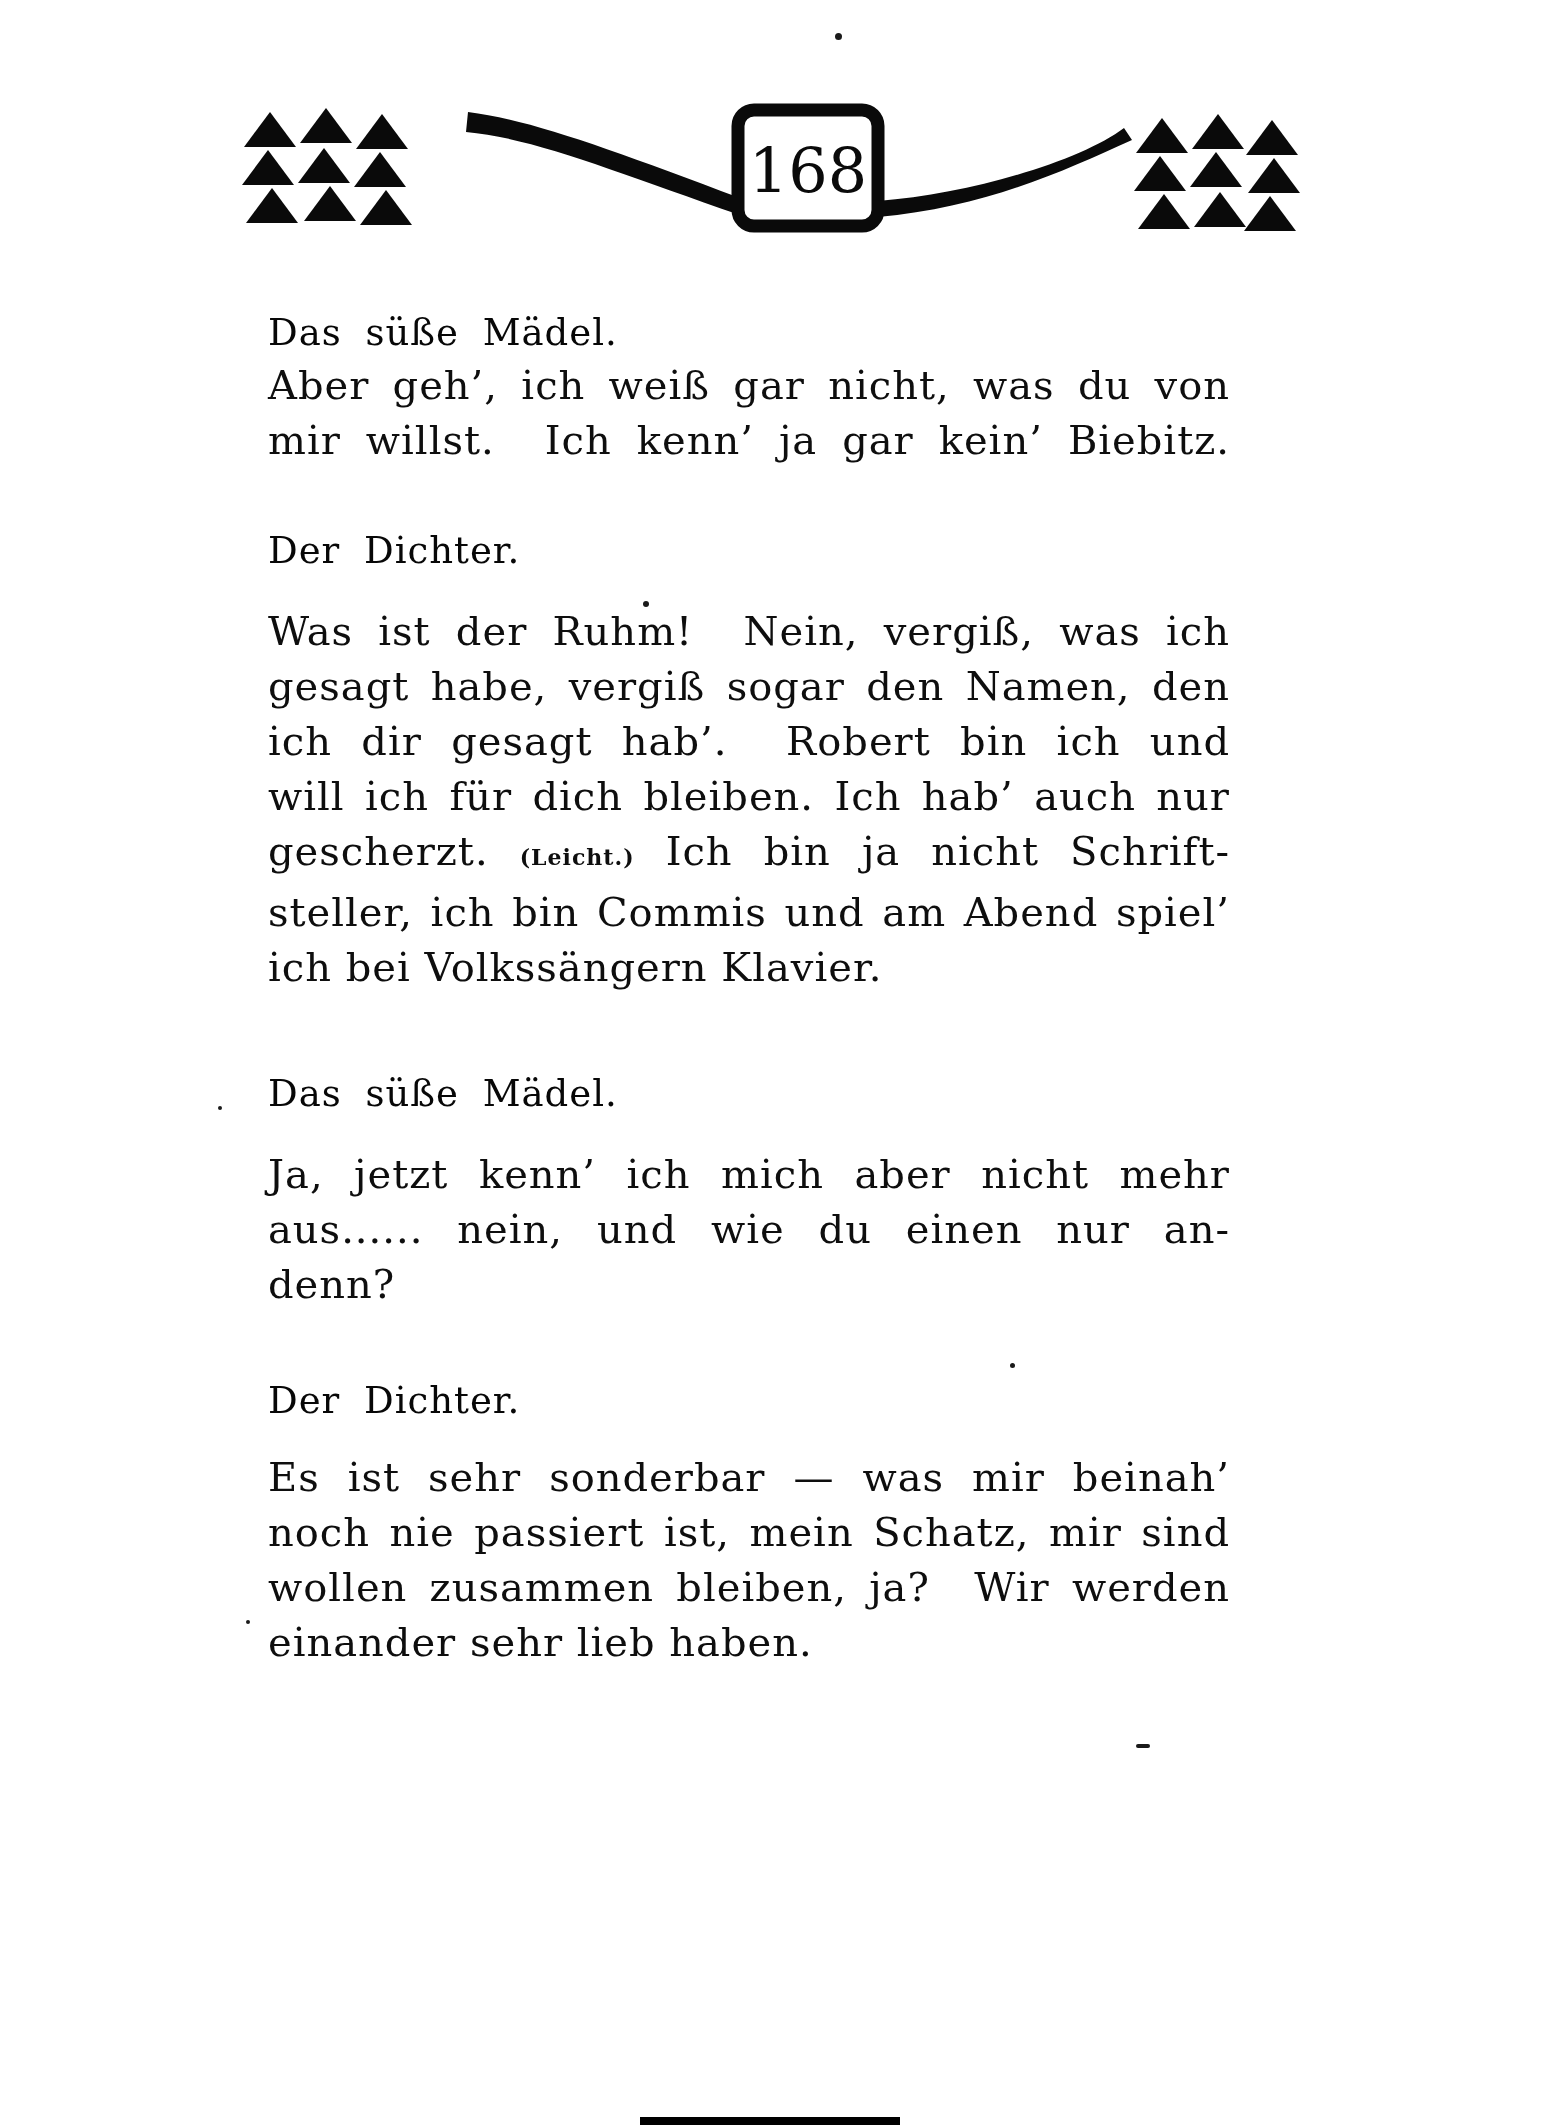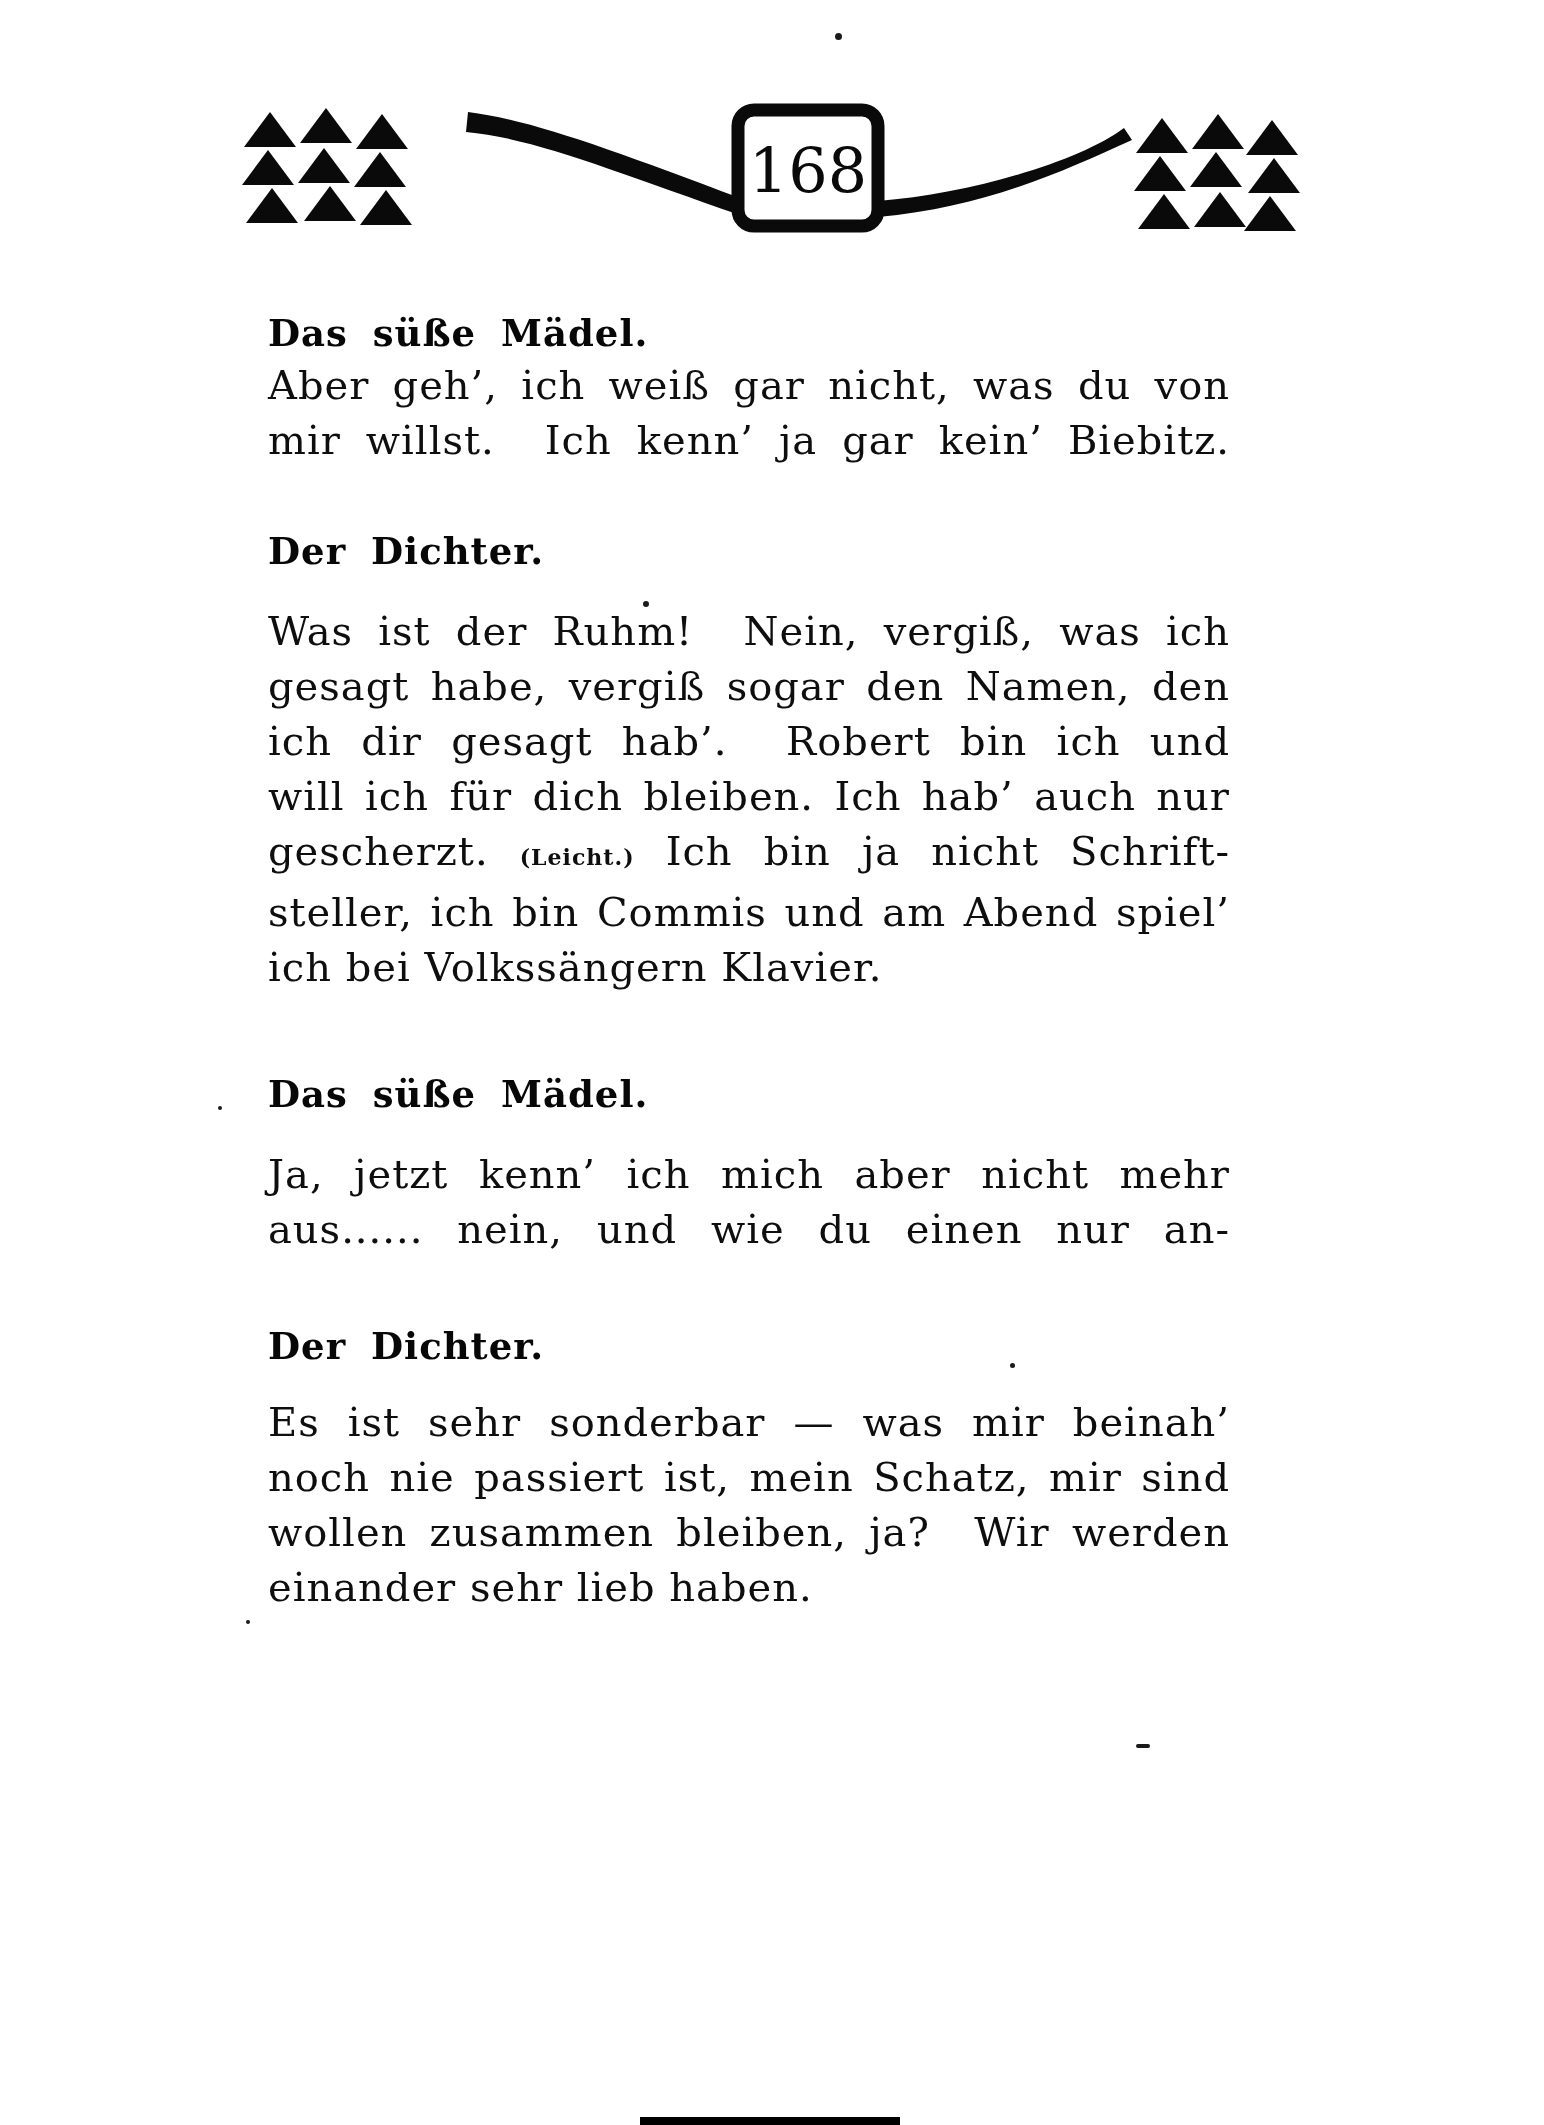--- a/index.html
+++ b/index.html
@@ -22,21 +22,21 @@
 
   .column {
     position: absolute;
     left: 268px;
     top: 0;
     width: 962px;
     padding-top: 308px;
   }
 
   .heading {
-    font-weight: bold;
+    font-weight: normal;
     font-size: 37px;
     line-height: 50px;
     letter-spacing: 1px;
     word-spacing: 11px;
     color: #070707;
   }
   .para { font-size: 40px; }
   .line {
     line-height: 55px;
     letter-spacing: 1px;
@@ -126,20 +126,21 @@
       <div class="line"><span>gescherzt. </span><span class="stage">(Leicht.)</span><span> Ich bin ja nicht Schrift-</span></div>
       <div class="line">steller, ich bin Commis und am Abend spiel’</div>
       <div class="line last">ich bei Volkssängern Klavier.</div>
     </div>
 
     <div class="heading" id="h3">Das süße Mädel.</div>
 
     <div class="para" id="p3">
       <div class="line">Ja, jetzt kenn’ ich mich aber nicht mehr</div>
       <div class="line">aus...... nein, und wie du einen nur an-</div>
+      <div class="line last">denn?</div>
     </div>
 
     <div class="heading" id="h4">Der Dichter.</div>
 
     <div class="para" id="p4">
       <div class="line">Es ist sehr sonderbar — was mir beinah’</div>
       <div class="line">noch nie passiert ist, mein Schatz, mir sind</div>
       <div class="line">wollen zusammen bleiben, ja?&nbsp; Wir werden</div>
       <div class="line last">einander sehr lieb haben.</div>
     </div>

